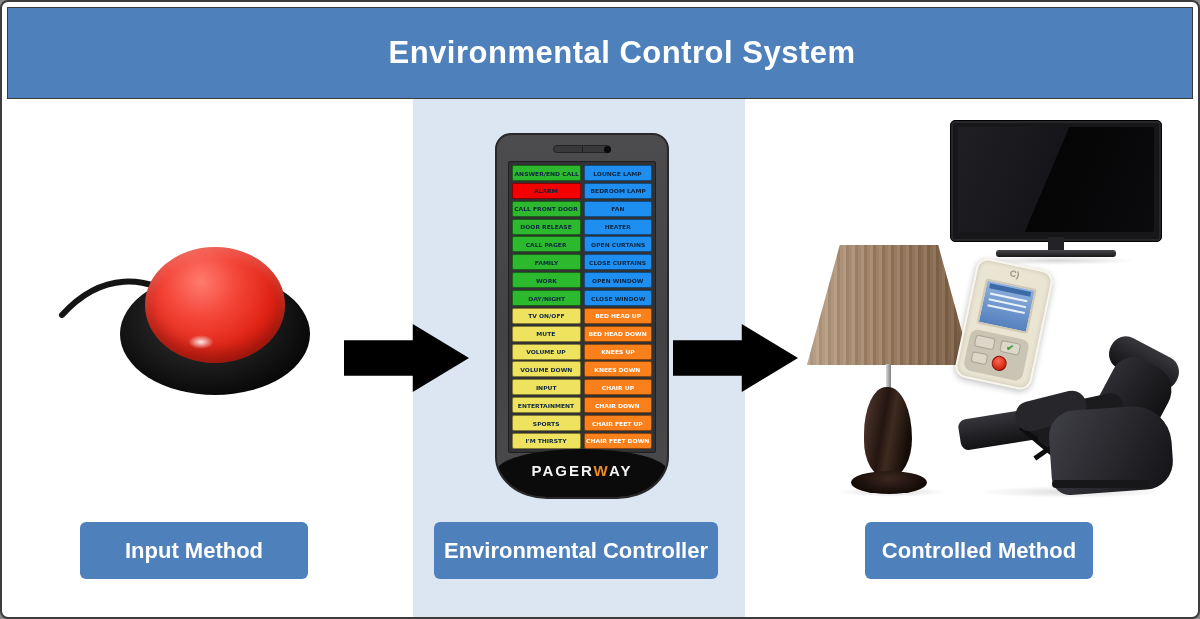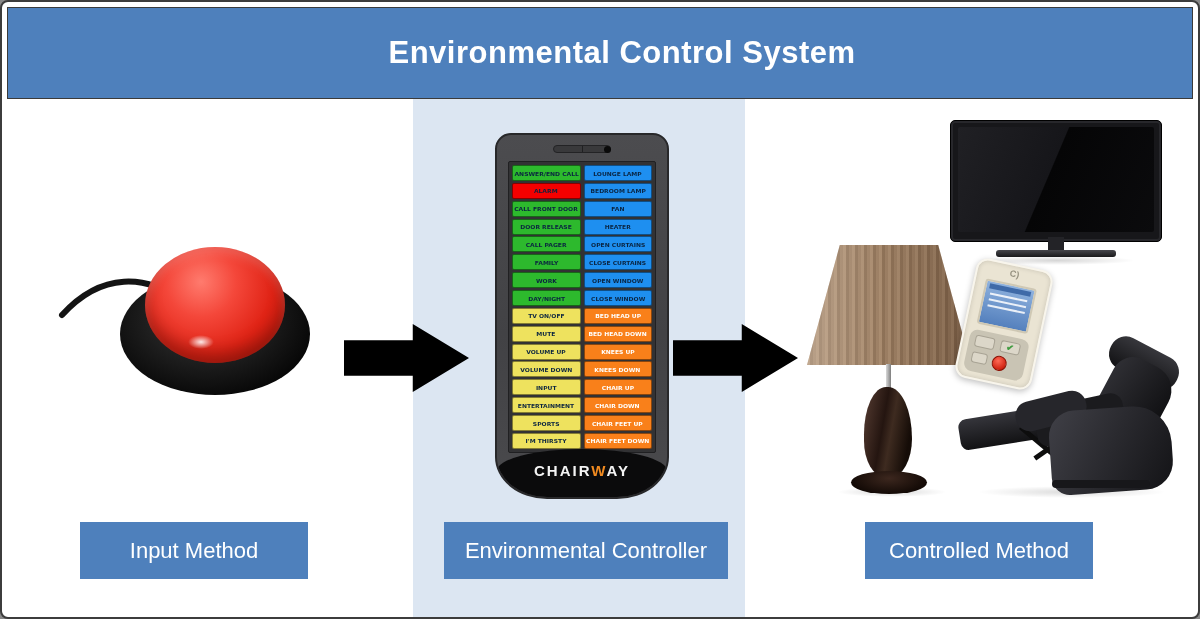--- a/index.html
+++ b/index.html
@@ -11,21 +11,21 @@
   .title-bar { position:absolute; left:5px; top:5px; width:1186px; height:92px;
                border:1px solid #3a3a3a; display:flex; align-items:center; justify-content:center;padding-left:44px; }
   .title-bar h1 { color:#fff; font-size:31px; font-weight:bold; letter-spacing:.5px; }
 
   
   .controller-column { position:absolute; left:411px; top:97px; width:332px; bottom:0; }
 
   
   .section-label { position:absolute; top:520px; height:57px; display:flex;
                    align-items:center; justify-content:center; color:#fff;
-                   font-size:22px; font-weight:normal; }
+                   font-size:22px; font-weight:bold;border-radius:6px; }
   .lbl-input { left:78px; width:228px; }
   .lbl-controller { left:432px; width:284px; }
   .lbl-devices { left:863px; width:228px; }
 
   
   .arrow { position:absolute; top:322px; width:125px; height:68px;
            clip-path: polygon(0 24%, 55% 24%, 55% 0, 100% 50%, 55% 100%, 55% 76%, 0 76%); }
   .arrow-1 { left:342px; } .arrow-2 { left:671px; }
 
   
@@ -289,21 +289,21 @@
         <div class="cbtn-row">
           <div class="cbtn" style="background: rgb(238, 226, 94);">
             <span style="color: rgb(10, 36, 64);">I'M THIRSTY</span>
           </div>
           <div class="cbtn" style="background: rgb(249, 128, 26);">
             <span style="color: rgb(255, 255, 255);">CHAIR FEET DOWN</span>
           </div>
         </div>
       </div>
     <div class="phone-chin">
-      <div class="brand"><span>CHAIR</span><span class="w-accent">W</span><span>AY</span></div>
+      <div class="brand"><span>PAGER</span><span class="w-accent">W</span><span>AY</span></div>
     </div>
   </div>
 
   <div class="tv">
     <div class="tv-shadow"></div>
     <div class="tv-bezel">
       <div class="tv-screen"></div>
     </div>
     <div class="tv-neck"></div>
     <div class="tv-base"></div>
@@ -343,20 +343,20 @@
     <div class="rc-strut2"></div>
     <div class="rc-seat"></div>
     <div class="rc-arm"></div>
     <div class="rc-side"></div>
     <div class="rc-base"></div>
   </div>
 
   <div class="section-label lbl-input" style="background: rgb(78, 128, 188);">
     <span>Input Method</span>
   </div>
-  <div class="section-label lbl-controller" style="background: rgb(78, 128, 188); margin-left: 10px;">
+  <div class="section-label lbl-controller" style="background: rgb(78, 128, 188);">
     <span>Environmental Controller</span>
   </div>
   <div class="section-label lbl-devices" style="background: rgb(78, 128, 188);">
     <span>Controlled Method</span>
   </div>
 
 </div>
 
 </body></html>

